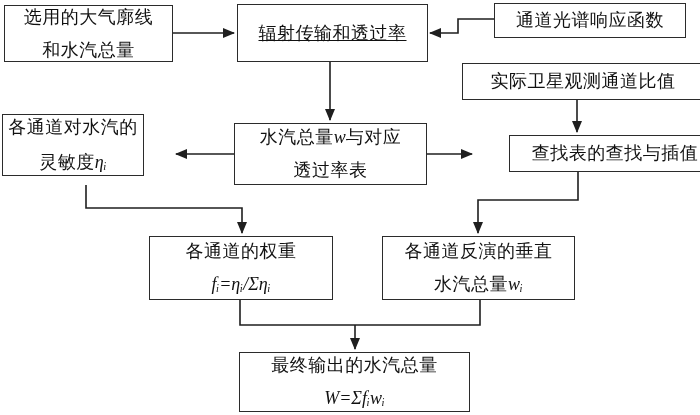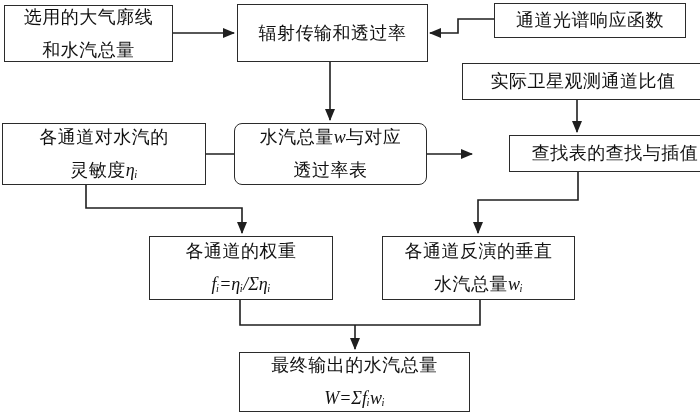--- a/index.html
+++ b/index.html
@@ -11,25 +11,25 @@
   .node{
     position:absolute;box-sizing:border-box;border:1.6px solid #2b2b2b;background:#ffffff;
     display:flex;flex-direction:column;align-items:center;justify-content:center;
     text-align:center;font-size:18px;line-height:25px;letter-spacing:0.5px;gap:8px;
   }
   .node .line{white-space:nowrap;}
   .var{font-style:italic;letter-spacing:0;}
   .formula{font-style:italic;letter-spacing:0;font-size:18px;}
   
   #n-atm       {left:4px;   top:5px;   width:169px; height:57px;}
-  #n-modtran   {left:237px; top:4px;   width:191px; height:58px;}
+  #n-modtran   {left:237px; top:4px;   width:191px; height:58px;text-decoration:underline;}
   #n-spectral  {left:494px; top:3px;   width:192px; height:35px;}
   #n-ratio     {left:462px; top:63px;  width:242px; height:37px;}
-  #n-sens      {left:2px;   top:123px; width:204px; height:62px;}
-  #n-lut       {left:234px; top:123px; width:193px; height:62px;border-radius:8px;}
+  #n-sens      {left:2px;   top:114px; width:142px; height:62px;justify-content:space-between;}
+  #n-lut       {left:234px; top:123px; width:193px; height:62px;}
   #n-lookup    {left:475px; top:135px; width:212px; height:37px;margin-left:34px;}
   #n-weights   {left:149px; top:236px; width:184px; height:64px;}
   #n-chwv      {left:382px; top:236px; width:193px; height:64px;}
   #n-final     {left:239px; top:352px; width:231px; height:60px;}
 </style>
 </head>
 <body>
 
 <div id="canvas">
 

